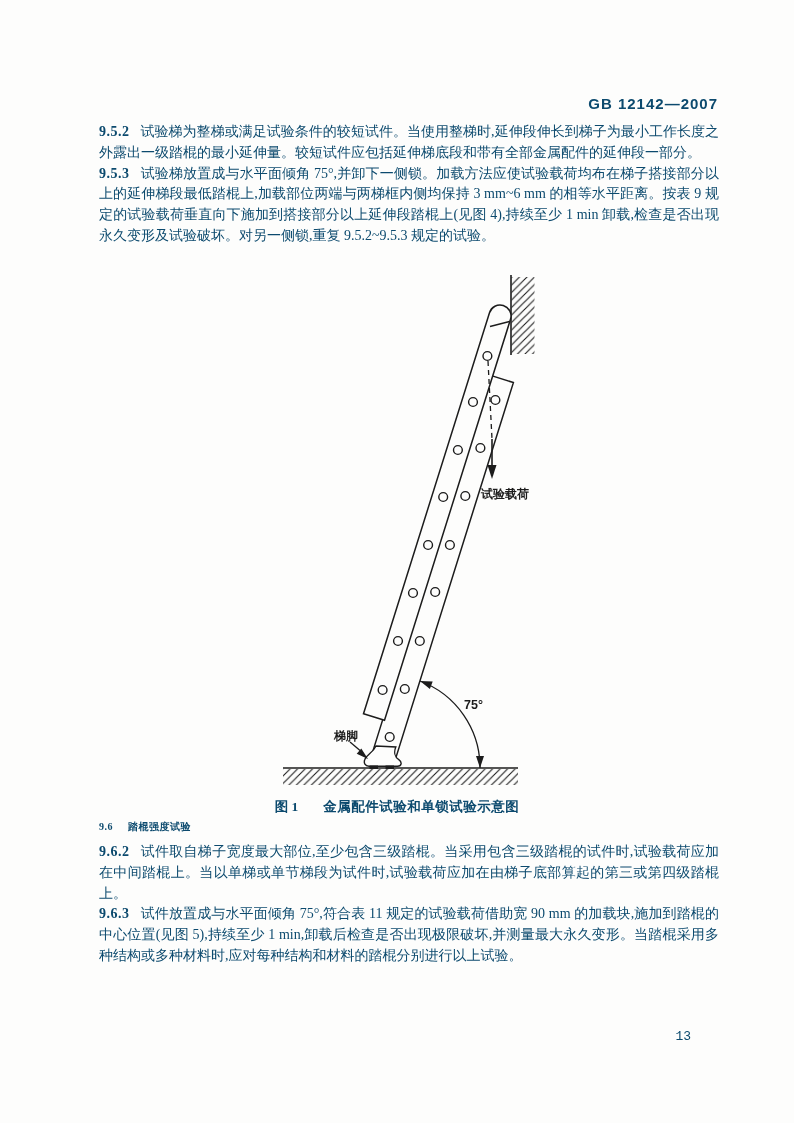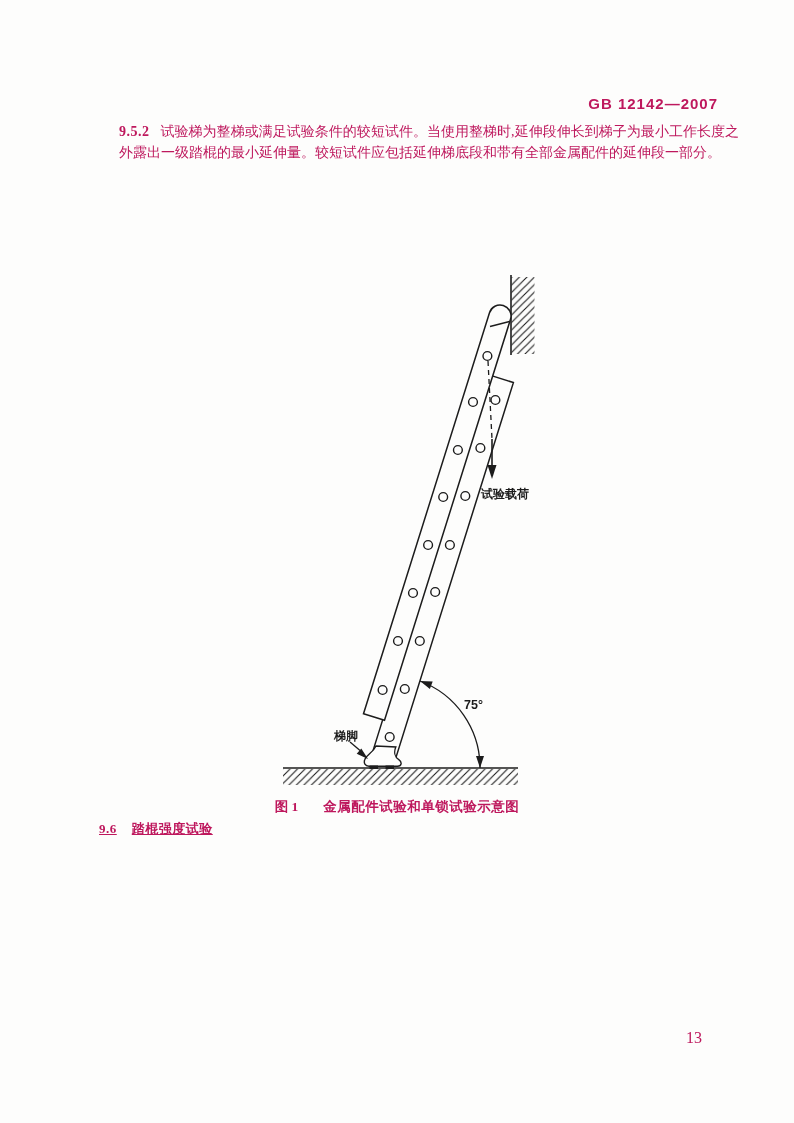--- a/index.html
+++ b/index.html
@@ -2,66 +2,67 @@
 <html><head>
 <meta charset="utf-8">
 <style>
   html,body{margin:0;padding:0;background:#e8e8e8;}
   .page{
     position:relative;
     width:794px;height:1123px;
     background:#fdfdfc;
     overflow:hidden;
     font-family:"Liberation Serif","DejaVu Serif",serif;
-    color:#be185d;
+    color:#0c4a6e;
   }
   .std-no{
     position:absolute;top:95px;right:76px;
     font-family:"Liberation Sans","DejaVu Sans",sans-serif;
     font-weight:bold;font-size:15px;letter-spacing:1px;
   }
   .body-text{
     position:absolute;left:99px;width:620px;
     font-size:14px;line-height:20.8px;
-    text-align:justify;text-justify:inter-character;margin-left:20px;
+    text-align:justify;text-justify:inter-character;
   }
   .body-text p{margin:0;padding:0;}
   .clause-num{font-weight:bold;margin-right:11px;letter-spacing:0.5px;}
   .block1{top:122px;}
   .block2{top:842px;}
   .figure-wrap{position:absolute;left:250px;top:264px;width:300px;height:545px;}
   .caption{
     position:absolute;top:798px;left:0;width:794px;
     text-align:center;font-weight:bold;font-size:13.5px;
   }
   .caption .cap-title{margin-left:25px;letter-spacing:0.5px;}
   .sec-heading{
     position:absolute;left:99px;top:820px;
-    font-weight:bold;font-size:13px;letter-spacing:0.5px;text-decoration:underline;
+    font-weight:bold;font-size:10px;letter-spacing:0.5px;
   }
   .sec-heading .sec-title{margin-left:15px;}
   .page-num{
-    position:absolute;top:1029px;right:92px;
-    font-size:16px;font-family:Liberation Serif, serif;
+    position:absolute;top:1029px;right:103px;
+    font-size:13px;font-family:Liberation Mono, monospace;
   }
   .fig-label{
     font-family:"Liberation Sans","DejaVu Sans",sans-serif;
     font-weight:bold;
   }
   svg line, svg path, svg polygon, svg circle{vector-effect:none;}
 </style>
 </head>
 <body>
 
 <div class="page">
 
   <div class="std-no">GB 12142—2007</div>
 
   <div class="body-text block1">
     <p><span class="clause-num">9.5.2</span><span>试验梯为整梯或满足试验条件的较短试件。当使用整梯时,延伸段伸长到梯子为最小工作长度之外露出一级踏棍的最小延伸量。较短试件应包括延伸梯底段和带有全部金属配件的延伸段一部分。</span></p>
+    <p><span class="clause-num">9.5.3</span><span>试验梯放置成与水平面倾角 75°,并卸下一侧锁。加载方法应使试验载荷均布在梯子搭接部分以上的延伸梯段最低踏棍上,加载部位两端与两梯框内侧均保持 3 mm~6 mm 的相等水平距离。按表 9 规定的试验载荷垂直向下施加到搭接部分以上延伸段踏棍上(见图 4),持续至少 1 min 卸载,检查是否出现永久变形及试验破坏。对另一侧锁,重复 9.5.2~9.5.3 规定的试验。</span></p>
   </div>
 
   <div class="figure-wrap">
     <svg width="300" height="545" viewBox="250 255 300 545" xmlns="http://www.w3.org/2000/svg">
       <defs>
         <pattern id="hatch" width="7.5" height="7.5" patternUnits="userSpaceOnUse">
           <line x1="0" y1="7.5" x2="7.5" y2="0" stroke="#1c1c1c" stroke-width="1.1"></line>
           <line x1="-3.75" y1="3.75" x2="3.75" y2="-3.75" stroke="#1c1c1c" stroke-width="1.1"></line>
           <line x1="3.75" y1="11.25" x2="11.25" y2="3.75" stroke="#1c1c1c" stroke-width="1.1"></line>
         </pattern>
@@ -131,17 +132,19 @@
 
   <div class="caption">
     <span>图 1</span><span class="cap-title">金属配件试验和单锁试验示意图</span>
   </div>
 
   <div class="sec-heading">
     <span>9.6</span><span class="sec-title">踏棍强度试验</span>
   </div>
 
   <div class="body-text block2">
+    <p><span class="clause-num">9.6.2</span><span>试件取自梯子宽度最大部位,至少包含三级踏棍。当采用包含三级踏棍的试件时,试验载荷应加在中间踏棍上。当以单梯或单节梯段为试件时,试验载荷应加在由梯子底部算起的第三或第四级踏棍上。</span></p>
+    <p><span class="clause-num">9.6.3</span><span>试件放置成与水平面倾角 75°,符合表 11 规定的试验载荷借助宽 90 mm 的加载块,施加到踏棍的中心位置(见图 5),持续至少 1 min,卸载后检查是否出现极限破坏,并测量最大永久变形。当踏棍采用多种结构或多种材料时,应对每种结构和材料的踏棍分别进行以上试验。</span></p>
   </div>
 
   <div class="page-num">13</div>
 
 </div>
 
 </body></html>

